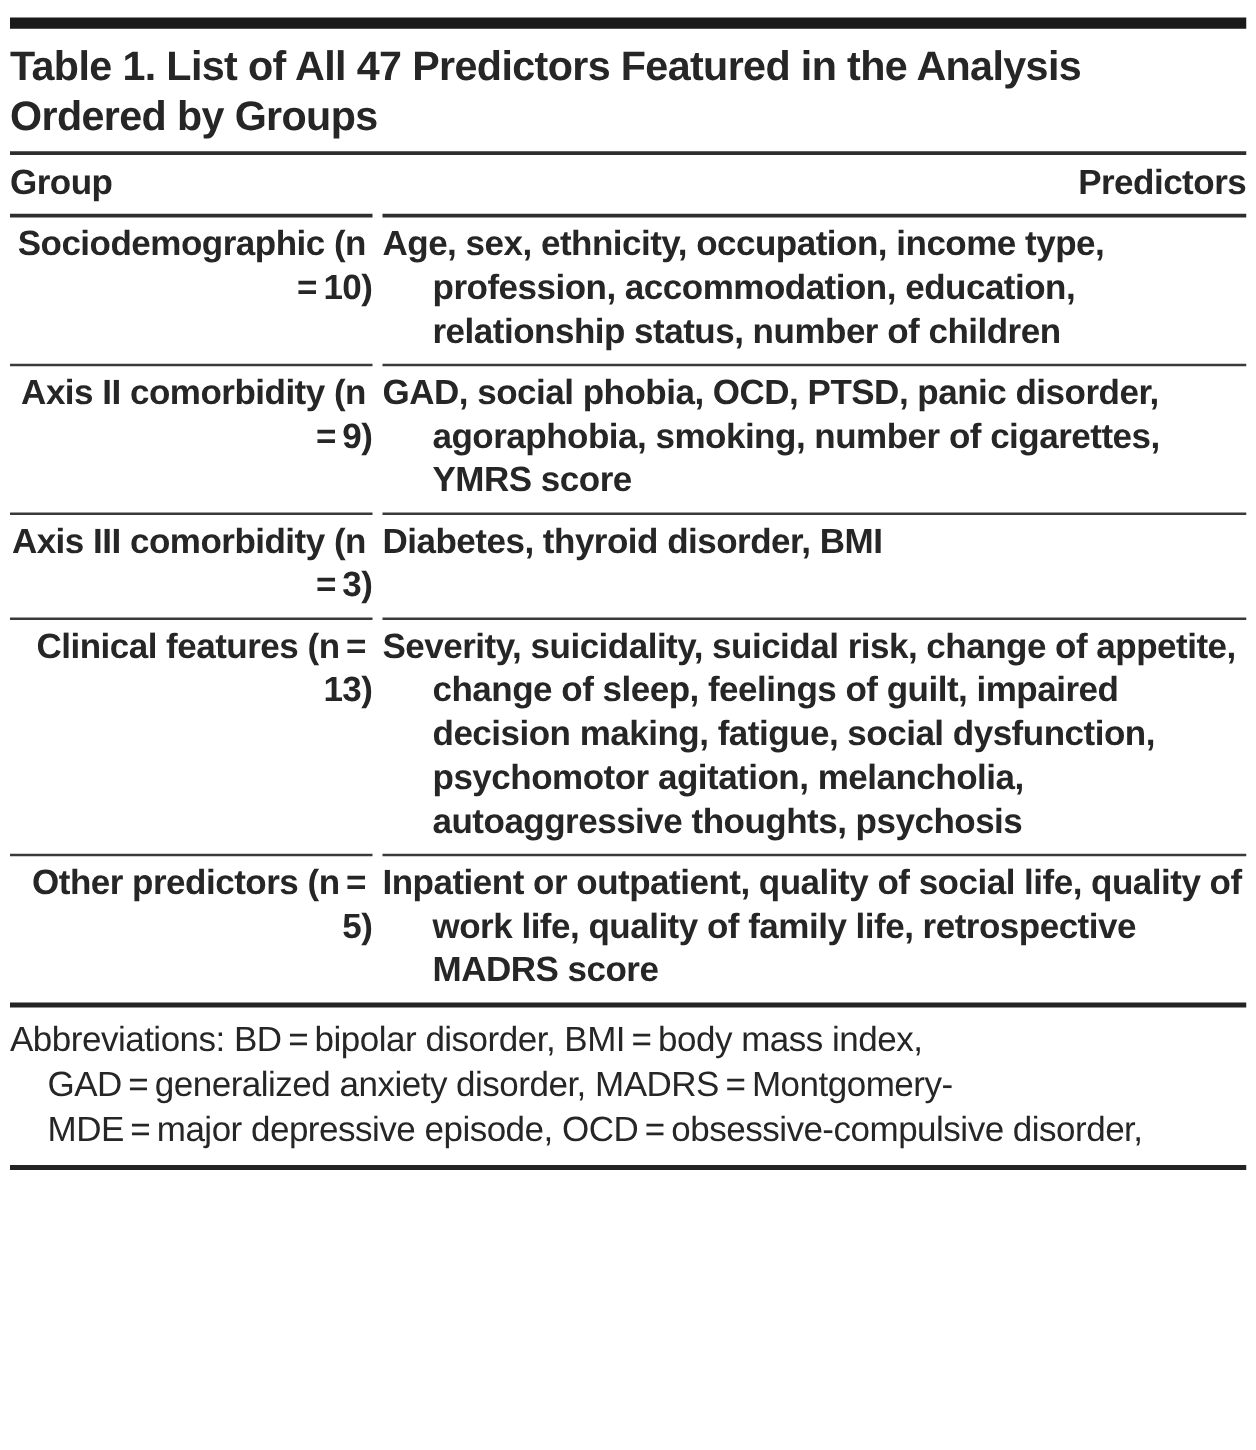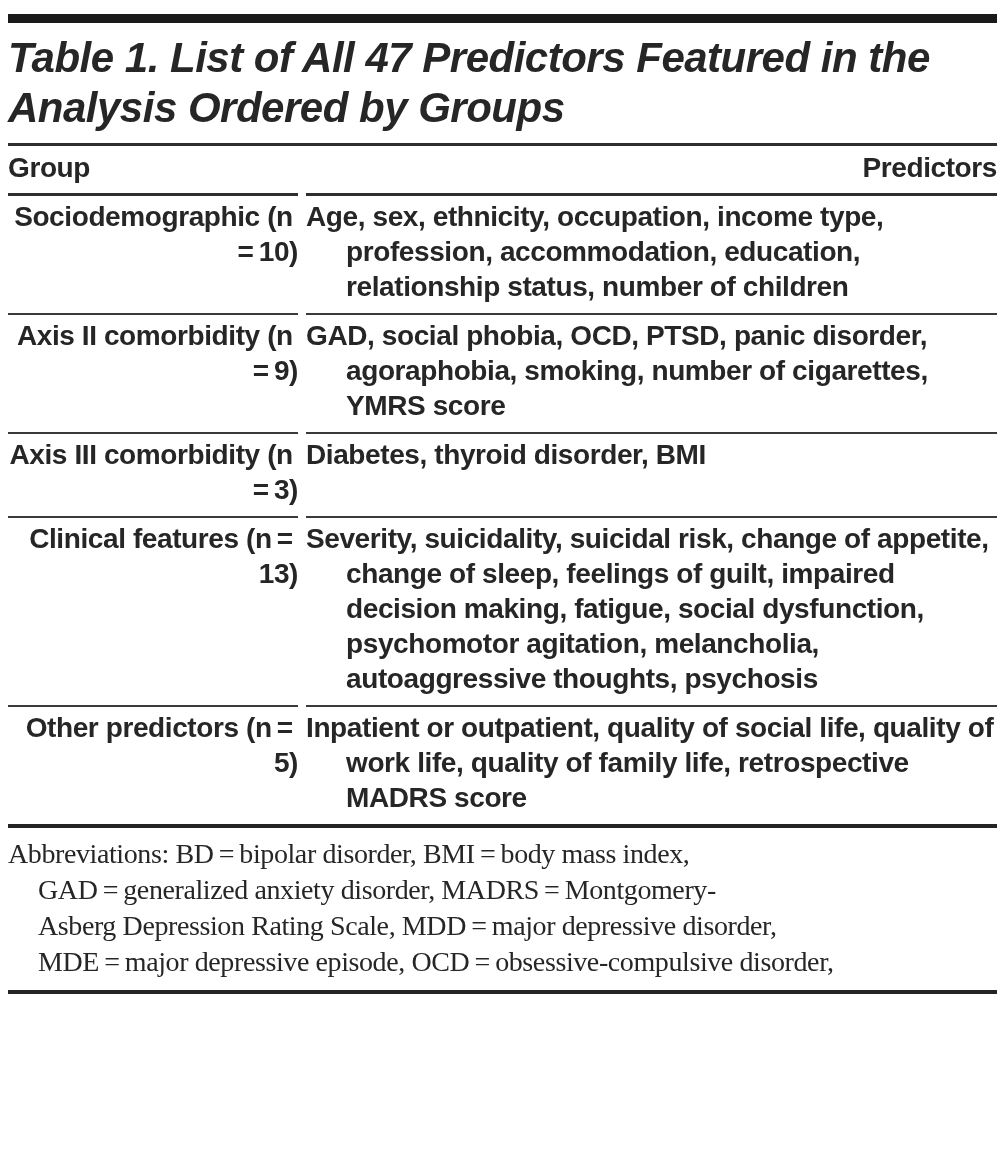--- a/index.html
+++ b/index.html
@@ -15,27 +15,26 @@
     color: #262626;
   }
   .page {
     padding: 14px 8px 0 8px;
   }
   .top-bar {
     height: 9px;
     background: #1a1a1a;
   }
   .title {
-    font-size: 42px;
+    font-size: 33px;
     font-weight: bold;
     letter-spacing: -0.5px;
     line-height: 1.2;
     margin: 10px 0 9px 0;
     color: #262626;
-    font-style: italic;
   }
   .rule-thin {
     height: 3px;
     background: #2e2e2e;
   }
   .rule-heavy {
     height: 4px;
     background: #242424;
   }
   table.predictors {
@@ -74,21 +73,21 @@
     padding-left: 40px;
     text-indent: -40px;
     margin-left: 36px;
   }
   .footnote {
     margin: 8px 0 10px 0;
     font-size: 28px;
     letter-spacing: -0.4px;
     line-height: 36px;
   }
-  .fn-line { white-space: nowrap; font-family: Liberation Serif, serif; }
+  .fn-line { white-space: nowrap; }
   .fn-line.cont { padding-left: 30px; }
 </style>
 </head>
 <body>
 
 <div class="page">
 
   <div class="top-bar"></div>
 
   <div class="title">Table 1. List of All 47 Predictors Featured in the Analysis Ordered by Groups</div>
@@ -128,19 +127,18 @@
         <td class="pred-cell">Inpatient or outpatient, quality of social life, quality of work life, quality of family life, retrospective MADRS score</td>
       </tr>
     </tbody>
   </table>
 
   <div class="rule-heavy"></div>
 
   <div class="footnote">
     <div class="fn-line">Abbreviations: BD = bipolar disorder, BMI = body mass index,</div>
     <div class="fn-line cont">GAD = generalized anxiety disorder, MADRS = Montgomery-</div>
-    <div class="fn-line cont">Asberg Depression Rating Scale, MDD = major depressive disorder,</div>
     <div class="fn-line cont">MDE = major depressive episode, OCD = obsessive-compulsive disorder,</div>
   </div>
 
   <div class="rule-heavy"></div>
 
 </div>
 
 </body></html>

